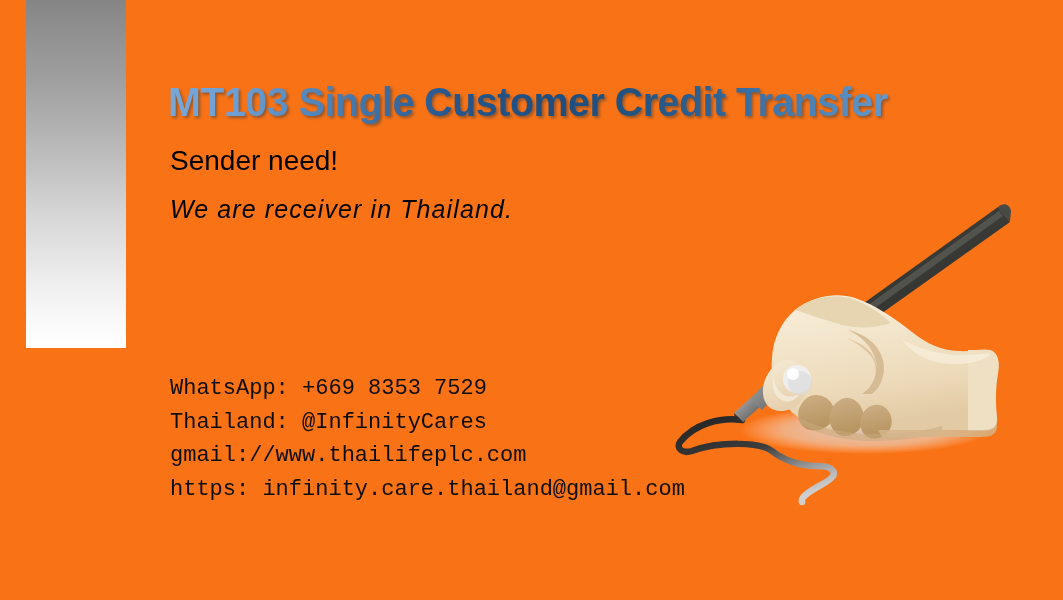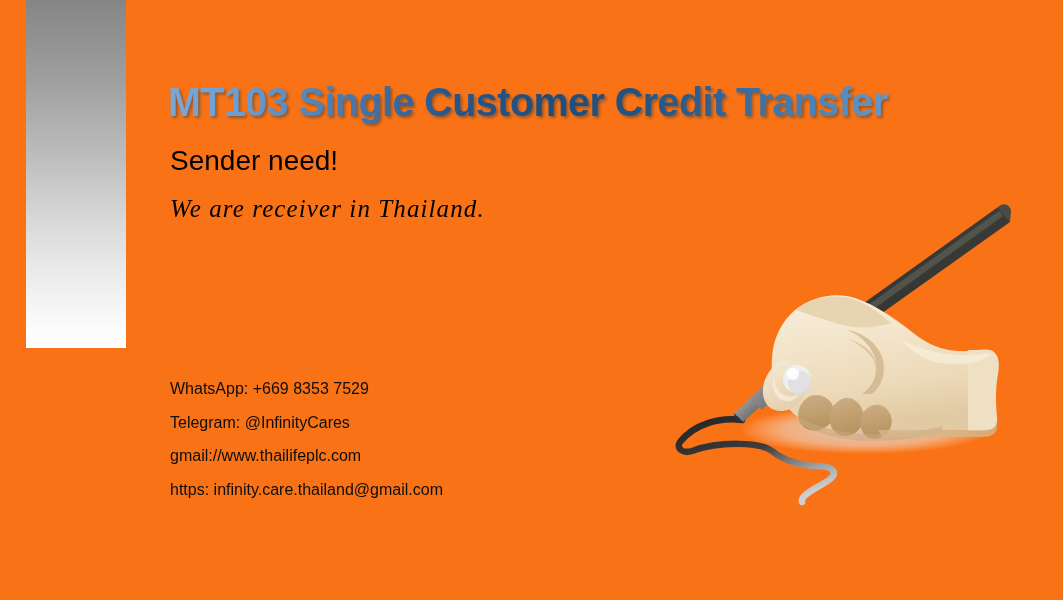--- a/index.html
+++ b/index.html
@@ -79,36 +79,36 @@
     line-height: 34px;
     color: #000000;
     white-space: nowrap;
   }
 
   
   #subline {
     position: absolute;
     left: 170px;
     top: 193px;
-    font-family: Liberation Serif, serif;
+    font-family: Liberation Sans, sans-serif;
     font-style: italic;
     font-size: 25px;
     line-height: 32px;
     letter-spacing: 1.1px;
     color: #000000;
     white-space: nowrap;
   }
 
   
   #contacts {
     position: absolute;
     left: 170px;
     top: 372px;
-    font-family: Liberation Sans, sans-serif;
-    font-size: 16px;
+    font-family: Liberation Mono, monospace;
+    font-size: 22px;
     line-height: 33.5px;
     color: #0d0d0d;
     white-space: nowrap;
   }
   #contacts .cline { display: block; }
 
   
   #hand-illustration {
     position: absolute;
     left: 650px;
@@ -126,21 +126,21 @@
   <div id="side-bar"></div>
 
   <div id="title">MT103 Single Customer Credit Transfer</div>
 
   <div id="headline">Sender need!</div>
 
   <div id="subline">We are receiver in Thailand.</div>
 
   <div id="contacts">
     <span class="cline">WhatsApp: +669 8353 7529</span>
-    <span class="cline">Telegram: @InfinityCares</span>
+    <span class="cline">Thailand: @InfinityCares</span>
     <span class="cline">gmail://www.thailifeplc.com</span>
     <span class="cline">https: infinity.care.thailand@gmail.com</span>
   </div>
 
   <div id="hand-illustration">
     <svg viewBox="0 0 380 322" xmlns="http://www.w3.org/2000/svg">
       <defs>
         <linearGradient id="skinMain" x1="0" y1="0" x2="0.25" y2="1">
           <stop offset="0%" stop-color="#f8efdd"></stop>
           <stop offset="38%" stop-color="#f3e5cb"></stop>

